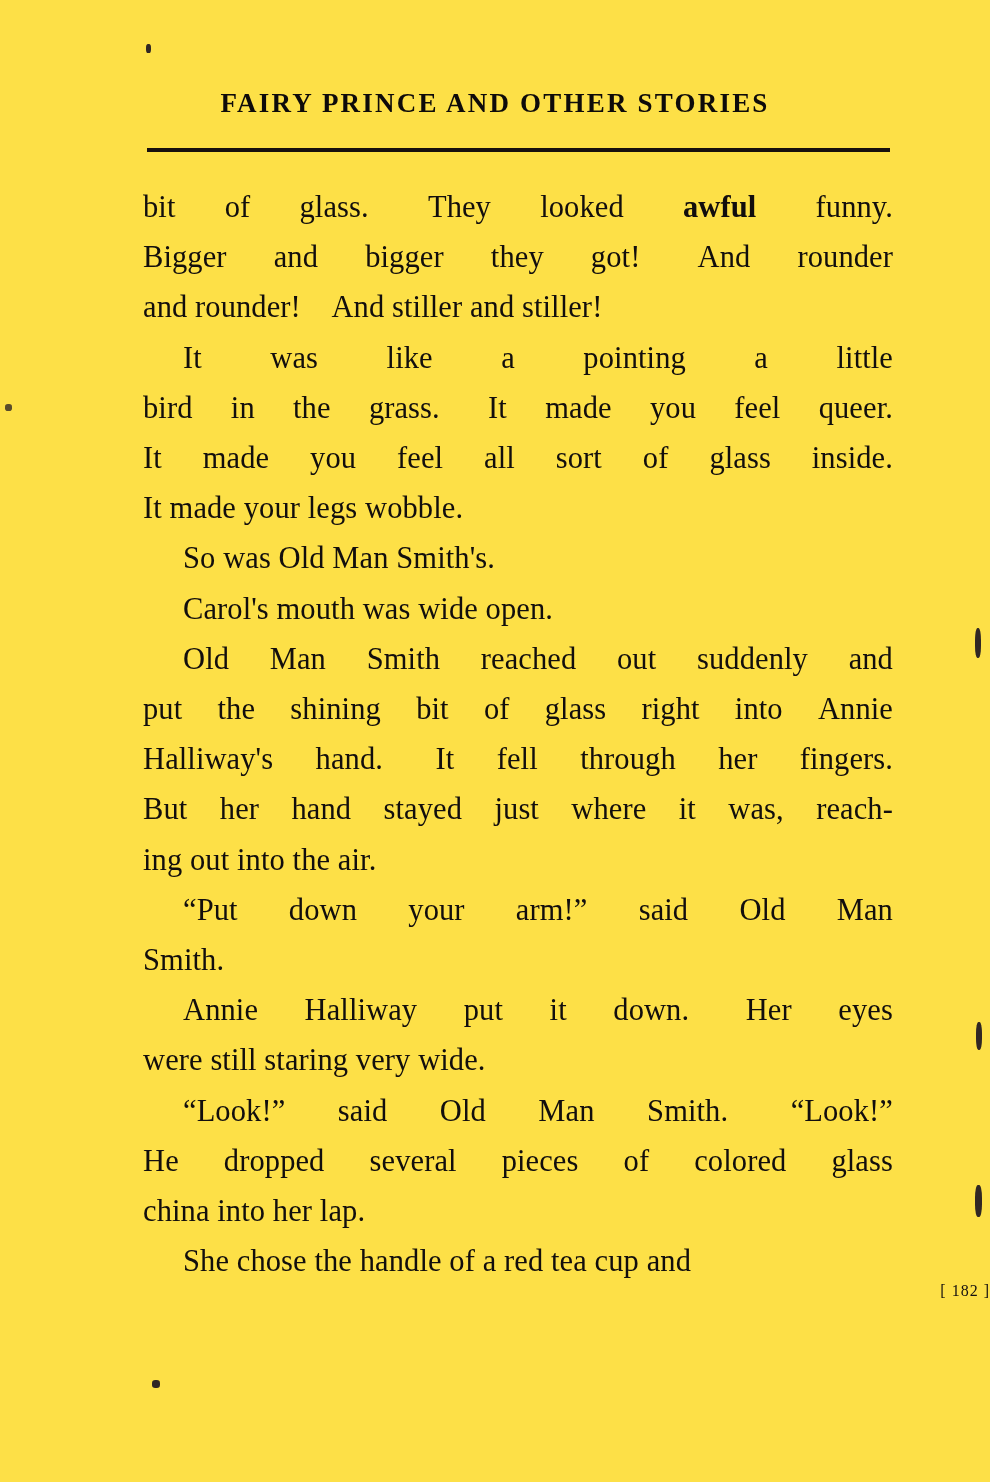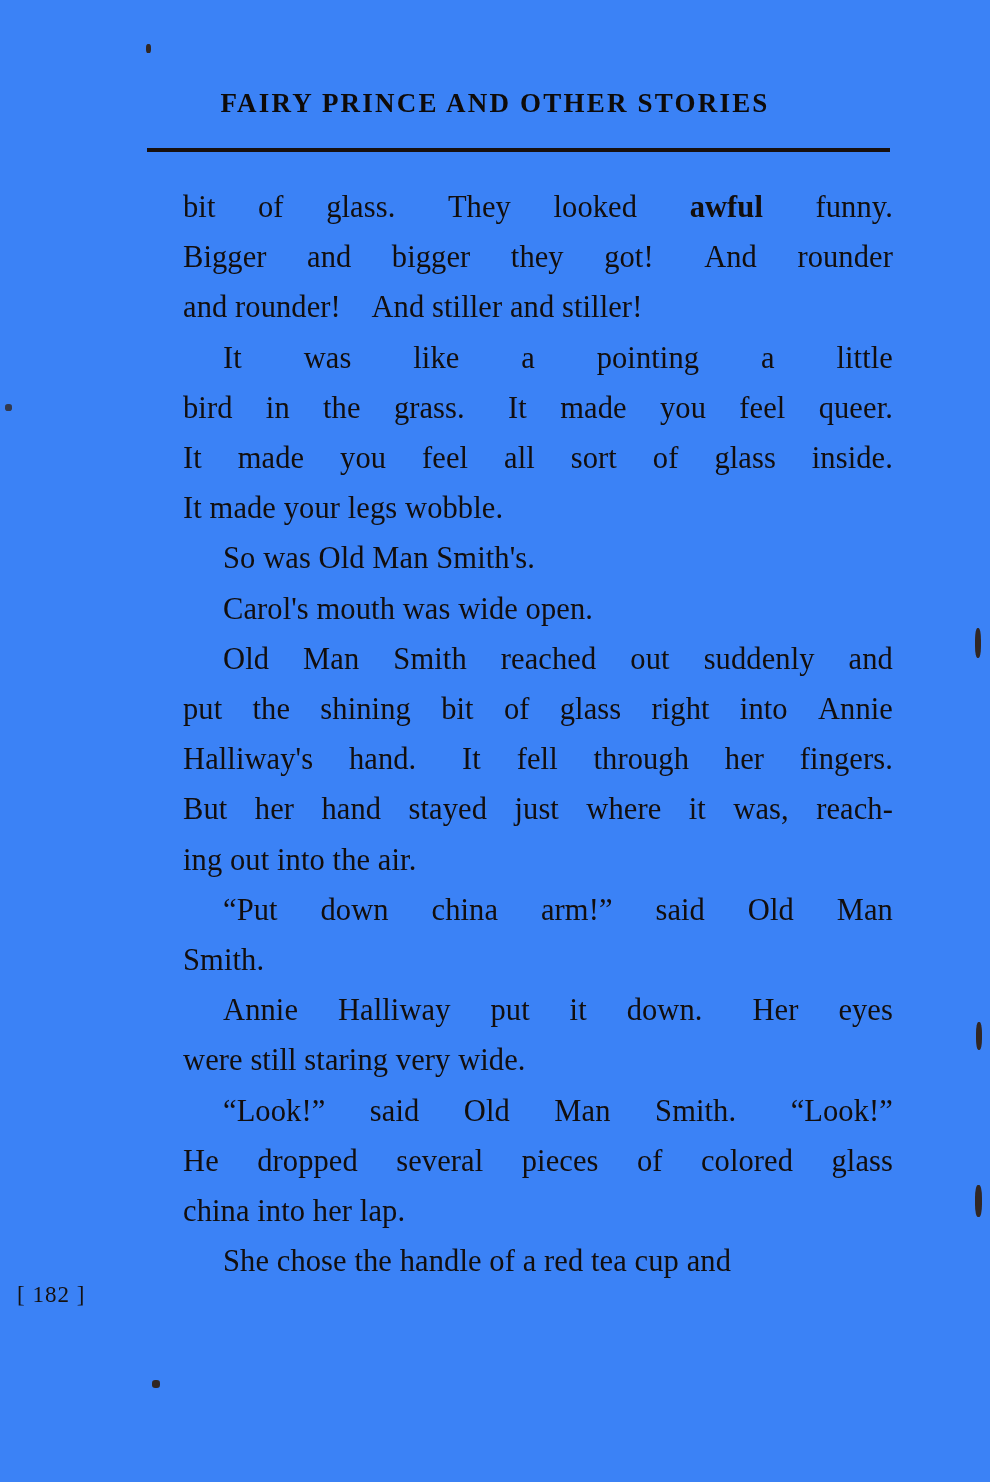--- a/index.html
+++ b/index.html
@@ -4,21 +4,21 @@
 <style>
   html, body {
     margin: 0;
     padding: 0;
     background: #ffffff;
   }
   .page {
     position: relative;
     width: 990px;
     height: 1482px;
-    background: #3b82f6;
+    background: #fde047;
     overflow: hidden;
     font-family: "Liberation Serif", "DejaVu Serif", serif;
     color: #100d0c;
   }
   .running-head {
     position: absolute;
     left: 0;
     right: 0;
     top: 88px;
     text-align: center;
@@ -48,39 +48,38 @@
     line-height: 50.2px;
     text-align: justify;
     text-indent: 0;
     color: #120e0d;
     letter-spacing: 0.1px;
   }
   
   p.para > span.line {
     display: block;
     white-space: nowrap;
-    margin-left: 40px;
   }
   p.para > span.line.just {
     display: flex;
     justify-content: space-between;
   }
   p.para > span.line.just > span.w {
     display: inline-block;
   }
   p.para > span.line.ind {
     padding-left: 40px;
   }
   .folio {
     position: absolute;
-    left: 17px;
+    left: 0;
     right: 0;
     top: 1282px;
-    text-align: left;
-    font-size: 23px;
+    text-align: right;
+    font-size: 16px;
     letter-spacing: 1px;
     color: #151110;
   }
   .speck {
     position: absolute;
     background: #312724;
     border-radius: 40%;
   }
   .speck.s1 { left: 146px; top: 44px;  width: 5px;  height: 9px; }
   .speck.s2 { left: 5px;   top: 404px; width: 7px;  height: 7px; opacity: .8; }
@@ -200,21 +199,21 @@
           <span class="w">it</span>
           <span class="w">was,</span>
           <span class="w">reach-</span>
         </span>
         <span class="line">ing out into the air.</span>
       </p>
       <p class="para">
         <span class="line just ind">
           <span class="w">“Put</span>
           <span class="w">down</span>
-          <span class="w">china</span>
+          <span class="w">your</span>
           <span class="w">arm!”</span>
           <span class="w">said</span>
           <span class="w">Old</span>
           <span class="w">Man</span>
         </span>
         <span class="line">Smith.</span>
       </p>
       <p class="para">
         <span class="line just ind">
           <span class="w">Annie</span>

